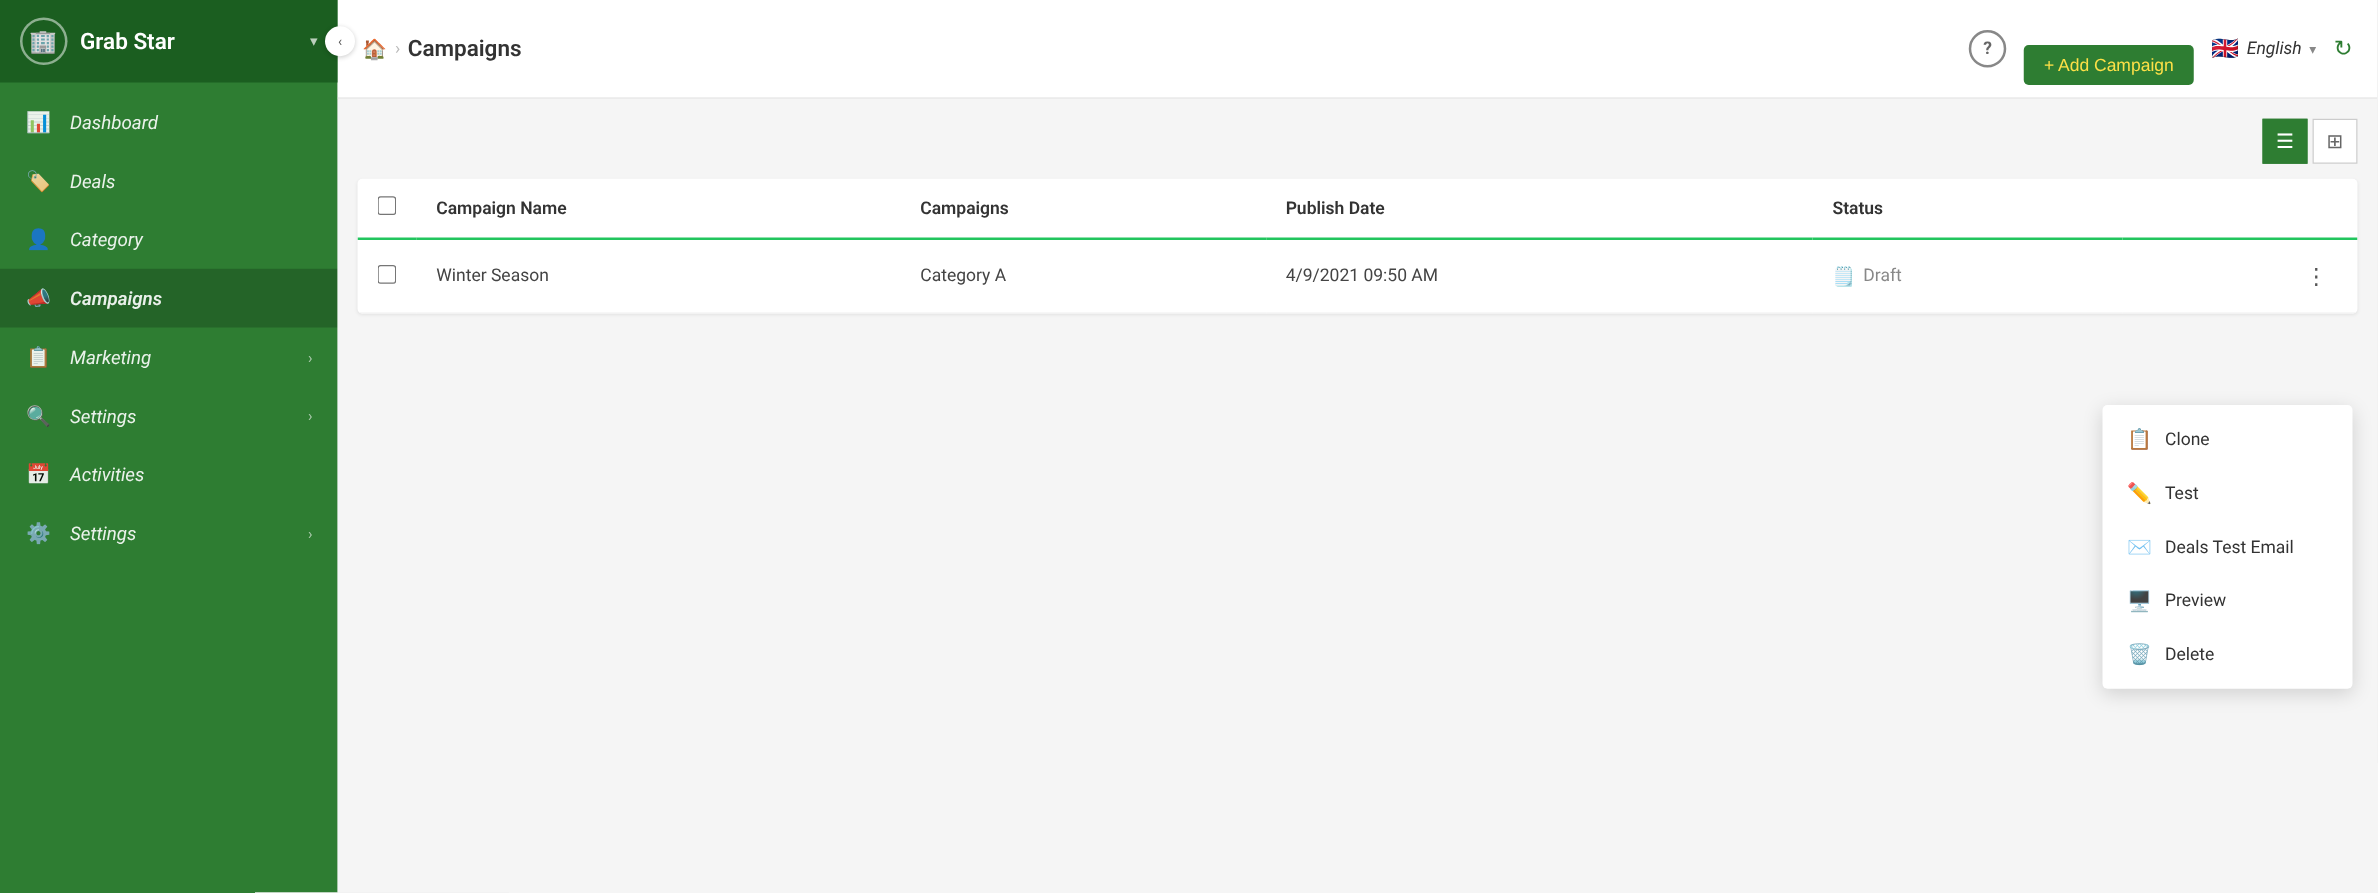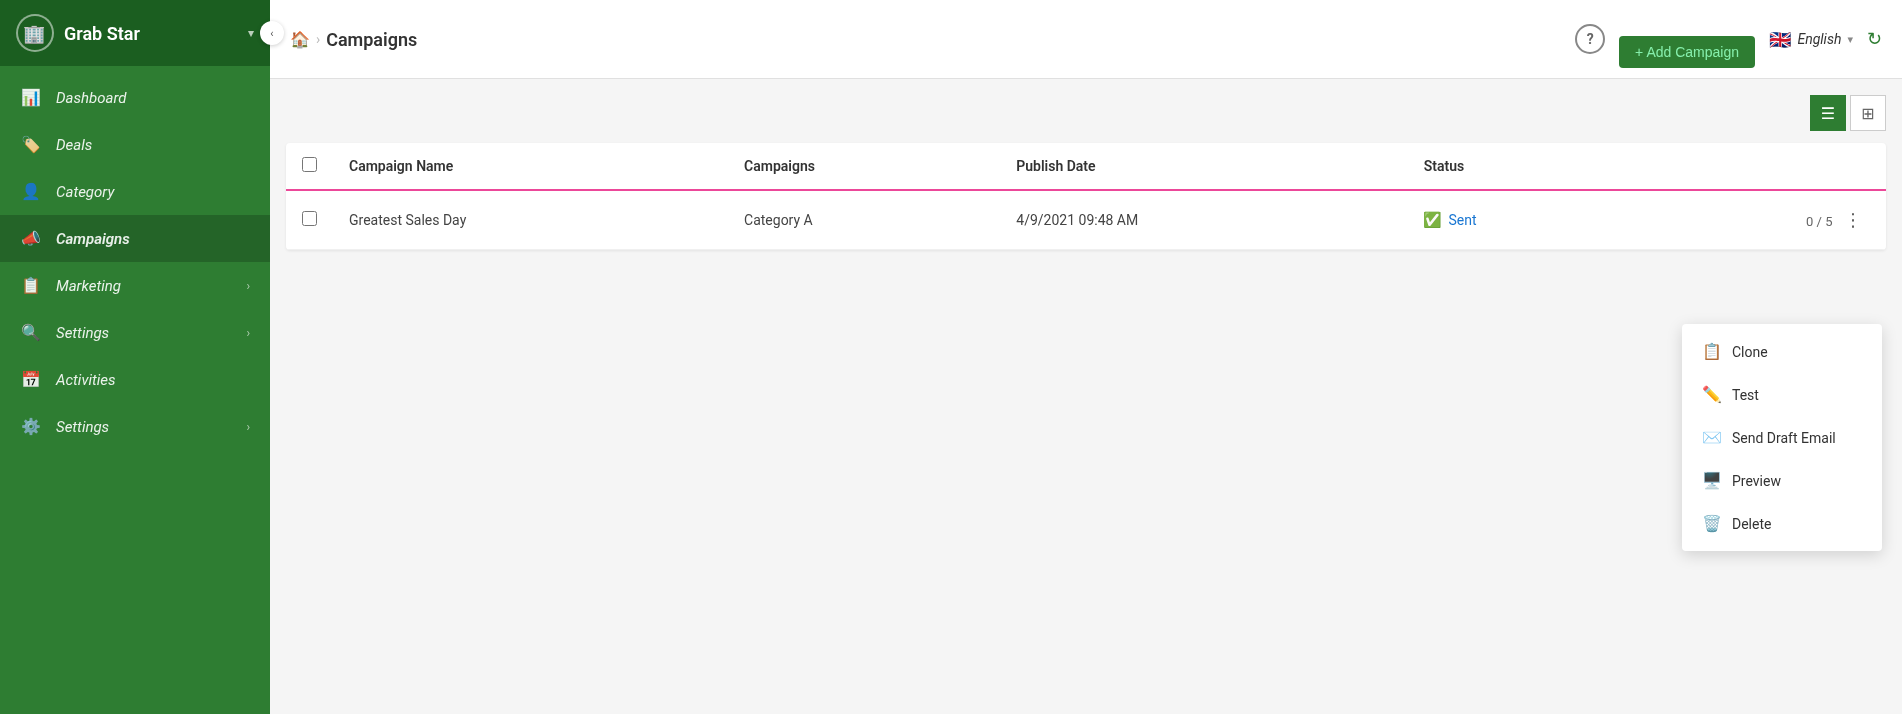--- a/index.html
+++ b/index.html
@@ -109,21 +109,21 @@
       border-radius: 50%;
       border: 2px solid #888;
       display: flex; align-items: center; justify-content: center;
       color: #666;
       font-size: 14px;
       font-weight: bold;
       cursor: pointer;
     }
     .add-campaign-btn {
       background: #2e7d32;
-      color: #86efac;
+      color: #fde047;
       border: none;
       padding: 8px 16px;
       border-radius: 4px;
       font-size: 14px;
       cursor: pointer;
       display: flex;
       align-items: center;
       gap: 6px;
       font-weight: 500;
       margin-top: 26px;
@@ -182,21 +182,21 @@
       background: white;
       border-radius: 4px;
       overflow: hidden;
       box-shadow: 0 1px 3px rgba(0,0,0,0.08);
     }
     table {
       width: 100%;
       border-collapse: collapse;
     }
     thead tr {
-      border-bottom: 2px solid #ec4899;
+      border-bottom: 2px solid #22c55e;
     }
     thead th {
       padding: 14px 16px;
       text-align: left;
       font-weight: 600;
       color: #333;
       font-size: 14px;
     }
     tbody tr {
       border-bottom: 1px solid #f0f0f0;
@@ -350,54 +350,54 @@
               <input type="checkbox" style="">
             </th>
             <th>Campaign Name</th>
             <th>Campaigns</th>
             <th>Publish Date</th>
             <th>Status</th>
             <th></th>
           </tr>
         </thead>
         <tbody id="table-body">
-            <tr>
+        <tr>
       <td class="checkbox-cell">
         <input type="checkbox" style="">
       </td>
-      <td>Greatest Sales Day</td>
+      <td>Winter Season</td>
       <td>Category A</td>
-      <td>4/9/2021 09:48 AM</td>
+      <td>4/9/2021 09:50 AM</td>
       <td>
-        <span class="status-badge status-sent">
-          <span class="status-icon">✅</span>
-          <span>Sent</span>
+        <span class="status-badge status-draft">
+          <span class="status-icon">🗒️</span>
+          <span>Draft</span>
         </span>
       </td>
       <td class="actions-cell">
-        <span class="score-text">0 / 5</span>
+        
         <button class="dots-menu-btn">⋮</button>
       </td>
     </tr>
           </tbody>
       </table>
     </div>
 
     <div class="context-menu" id="context-menu">
     <div class="context-menu-item">
       <span class="ctx-icon clone">📋</span>
       <span>Clone</span>
     </div>
         <div class="context-menu-item">
       <span class="ctx-icon edit">✏️</span>
       <span>Test</span>
     </div>
         <div class="context-menu-item">
       <span class="ctx-icon test">✉️</span>
-      <span>Send Draft Email</span>
+      <span>Deals Test Email</span>
     </div>
         <div class="context-menu-item">
       <span class="ctx-icon preview">🖥️</span>
       <span>Preview</span>
     </div>
         <div class="context-menu-item">
       <span class="ctx-icon delete">🗑️</span>
       <span>Delete</span>
     </div>
       </div>

